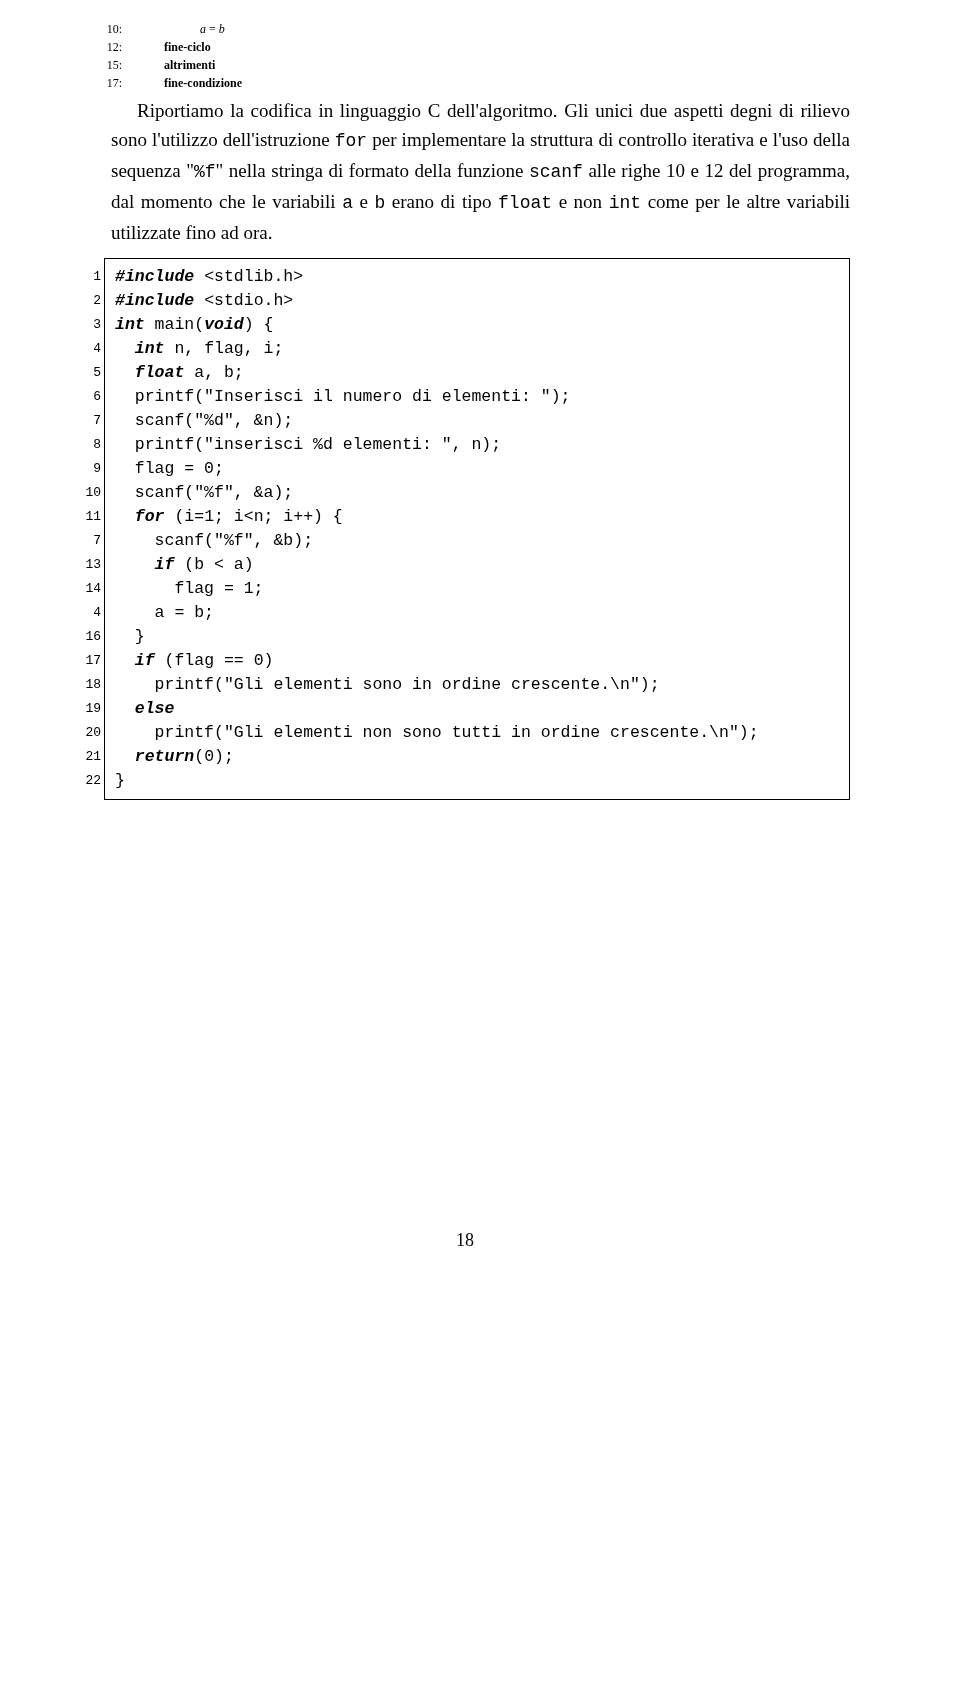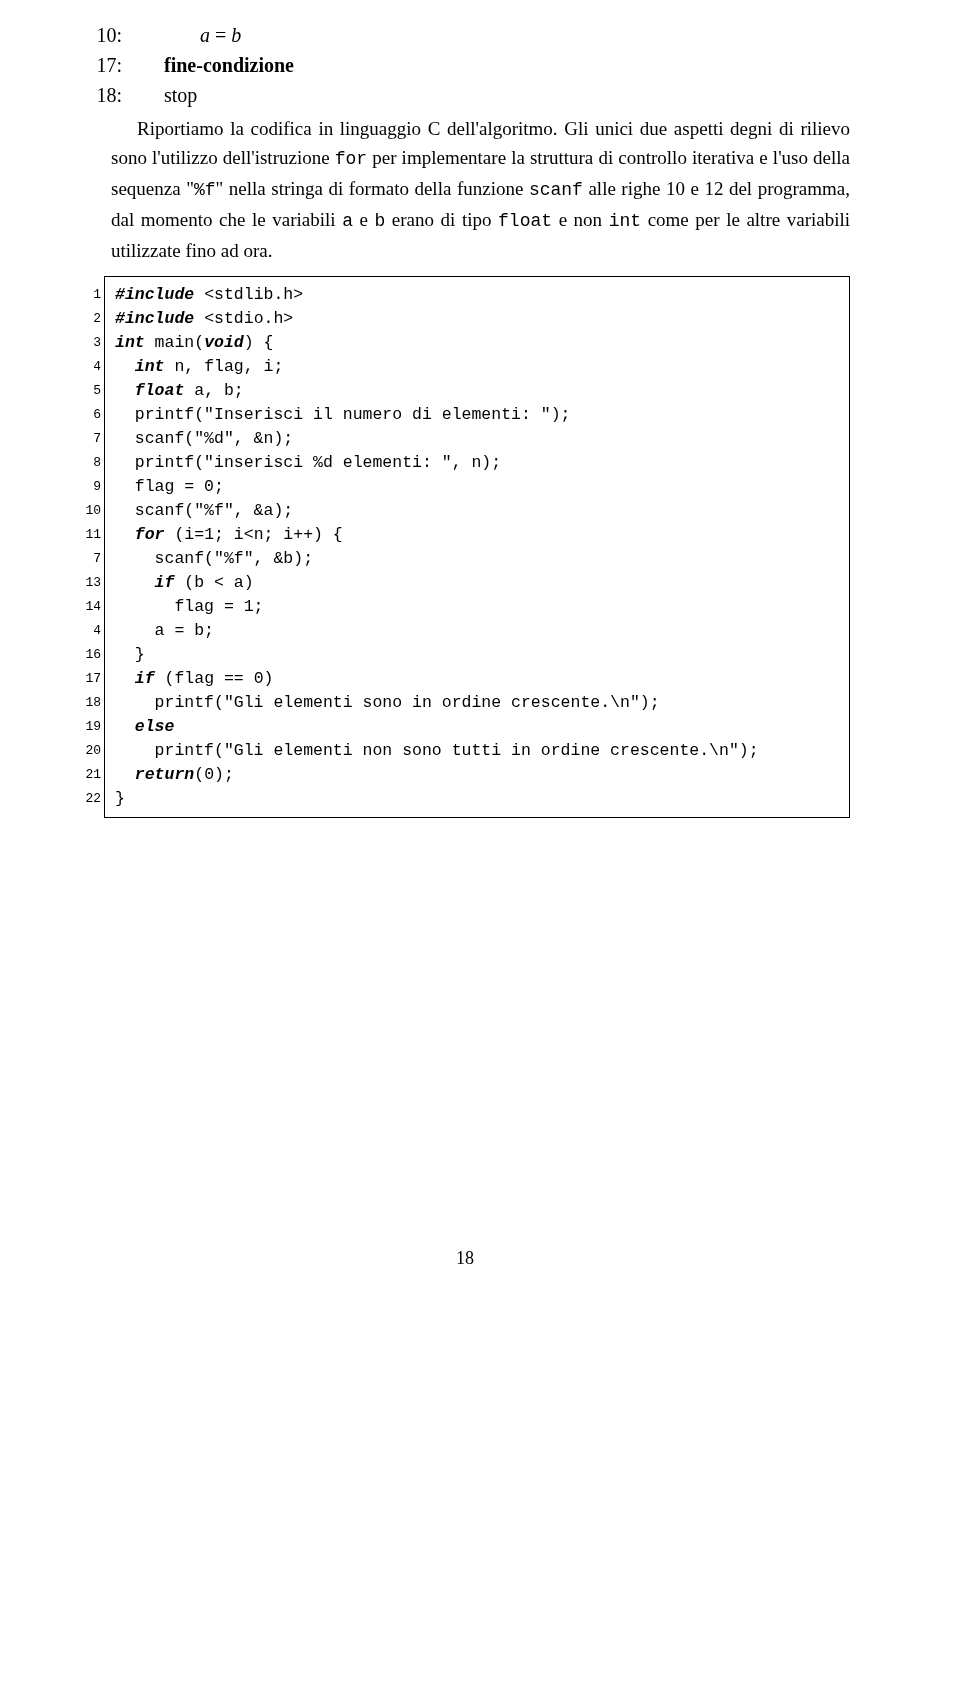--- a/index.html
+++ b/index.html
@@ -8,21 +8,21 @@
     background: #fff;
     font-family: Georgia, 'Times New Roman', serif;
     color: #000;
     width: 960px;
   }
   .page {
     padding: 20px 110px 40px 80px;
     box-sizing: border-box;
   }
   .algo-line {
-    font-size: 20px;
+    font-size: 12px;
     line-height: 1.5;
     display: flex;
     align-items: flex-start;
   }
   .algo-num {
     min-width: 42px;
     text-align: right;
     margin-right: 6px;
   }
   .algo-body {
@@ -79,26 +79,30 @@
 <body>
 
 <div class="page">
 
   <div id="algo-block">
       <div class="algo-line">
         <span class="algo-num">10:</span>
         <span class="algo-body indent2"><span class="mi">a</span><span class="mn"> = </span><span class="mi">b</span></span>
       </div>
       <div class="algo-line">
+        <span class="algo-num">12:</span>
+        <span class="algo-body indent1"><span class="kw">fine-ciclo</span></span>
+      </div>
+      <div class="algo-line">
+        <span class="algo-num">15:</span>
+        <span class="algo-body indent1"><span class="kw">altrimenti</span></span>
+      </div>
+      <div class="algo-line">
         <span class="algo-num">17:</span>
         <span class="algo-body indent1"><span class="kw">fine-condizione</span></span>
-      </div>
-      <div class="algo-line">
-        <span class="algo-num">18:</span>
-        <span class="algo-body indent1"><span>stop</span></span>
       </div>
     </div>
 
   <div class="para" style="text-indent:26px; padding-left:0; margin-left:31px;">
     <span>Riportiamo la codifica in linguaggio C dell'algoritmo. Gli unici due aspetti degni di rilievo sono l'utilizzo dell'istruzione </span><span class="tt">for</span><span> per implementare la struttura di controllo iterativa e l'uso della sequenza "</span><span class="tt">%f</span><span>" nella stringa di formato della funzione </span><span class="tt">scanf</span><span> alle righe 10 e 12 del programma, dal momento che le variabili </span><span class="tt">a</span><span> e </span><span class="tt">b</span><span> erano di tipo </span><span class="tt">float</span><span> e non </span><span class="tt">int</span><span> come per le altre variabili utilizzate fino ad ora.</span>
   </div>
 
   <div class="codebox">
     <div class="code-nums" id="code-nums">
         <div>1</div>

